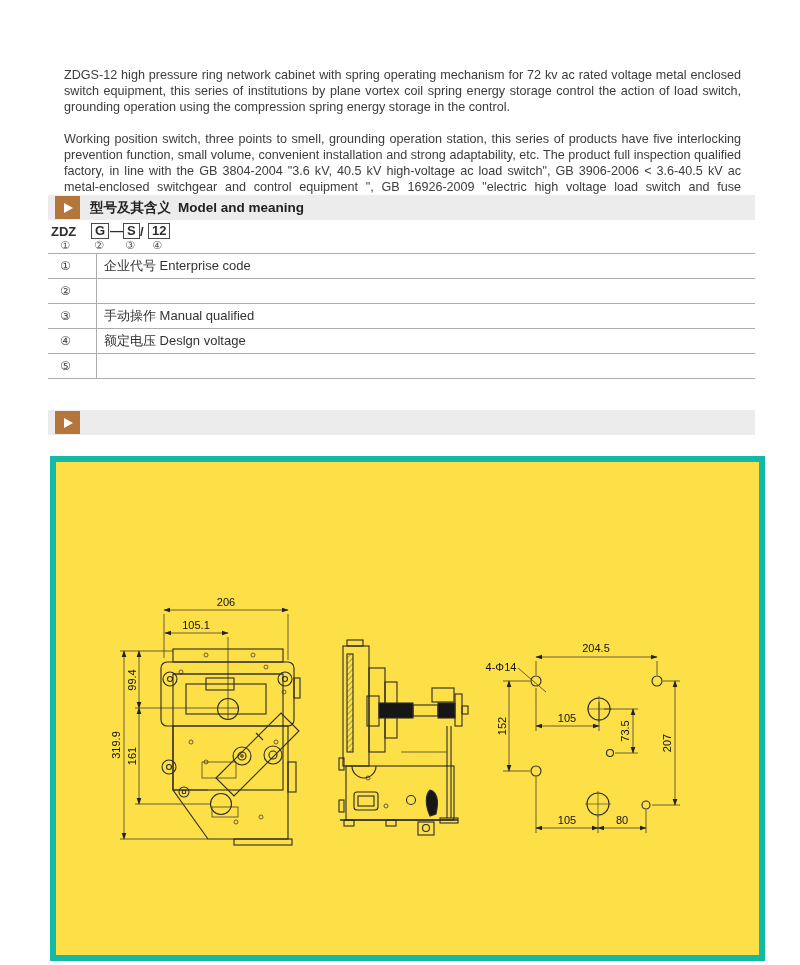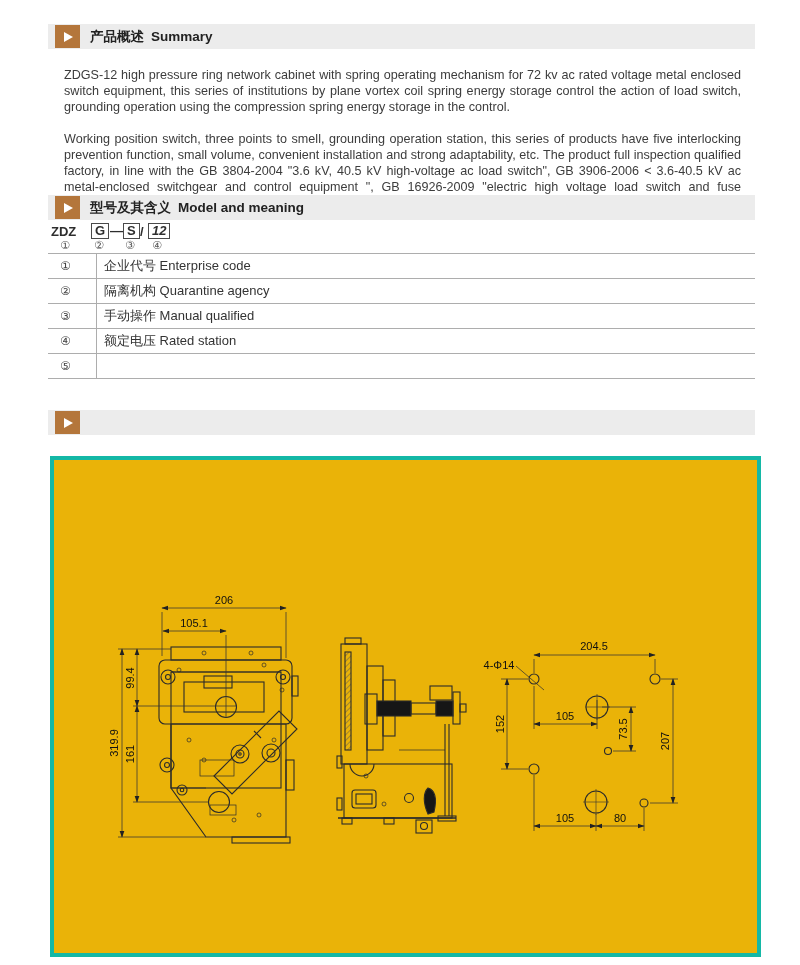--- a/index.html
+++ b/index.html
@@ -27,78 +27,69 @@
   .m-mark{position:absolute;font-size:11px;color:#555;font-weight:normal;}
 
   
   .m-table{position:absolute;left:48px;top:253px;width:707px;border-top:1px solid #adadad;}
   .t-row{display:flex;height:24px;border-bottom:1px solid #adadad;align-items:center;}
   .t-no{width:49px;align-self:stretch;display:flex;align-items:center;box-sizing:border-box;
         padding-left:12px;border-right:1px solid #adadad;font-size:12px;color:#444;}
   .t-desc{padding-left:7px;font-size:13px;color:#333;text-align:center;}
 
   
-  .draw-box{position:absolute;left:50px;top:456px;width:703px;height:493px;border:4px solid #14b8a6;background:#eab308;}
+  .draw-box{position:absolute;left:50px;top:456px;width:703px;height:493px;border:6px solid #14b8a6;background:#fde047;}
   svg text{font-family:"Liberation Sans","DejaVu Sans",sans-serif;}
 </style>
 </head>
 <body>
 
 <div class="page">
 
-  <div class="sec-header" style="top:24px;">
-    <span class="sec-icon">
-        <span class="play-tri"></span>
-      </span>
-    <span class="sec-title">
-      <span>产品概述</span><span class="en">Summary</span>
-    </span>
-  </div>
 
   <div class="summary">
     <p>ZDGS-12 high pressure ring network cabinet with spring operating mechanism for 72 kv ac rated voltage metal enclosed switch equipment, this series of institutions by plane vortex coil spring energy storage control the action of load switch, grounding operation using the compression spring energy storage in the control.</p>
     <p>Working position switch, three points to smell, grounding operation station, this series of products have five interlocking prevention function, small volume, convenient installation and strong adaptability, etc. The product full inspection qualified factory, in line with the GB 3804-2004 "3.6 kV, 40.5 kV high-voltage ac load switch", GB 3906-2006 &lt; 3.6-40.5 kV ac metal-enclosed switchgear and control equipment ", GB 16926-2009 "electric high voltage load switch and fuse combination" related requirements.</p>
   </div>
 
   <div class="sec-header" style="top:195px;text-align:center;">
     <span class="sec-icon">
         <span class="play-tri"></span>
       </span>
     <span class="sec-title">
       <span>型号及其含义</span><span class="en">Model and meaning</span>
     </span>
   </div>
 
   <span class="m-tok" style="left:51px;top:224px;">ZDZ</span>
   <span class="m-tok m-box" style="left:91px;top:223px;">G</span>
   <span class="m-tok" style="left:110px;top:223px;">—</span>
   <span class="m-tok m-box" style="left:123px;top:223px;">S</span>
   <span class="m-tok" style="left:140px;top:224px;">/</span>
-  <span class="m-tok m-box" style="left:148px;top:223px;font-style:italic;">12</span>
+  <span class="m-tok m-box" style="left:148px;top:223px;">12</span>
   <span class="m-mark" style="left:60px;top:239px;">①</span>
   <span class="m-mark" style="left:94px;top:239px;">②</span>
   <span class="m-mark" style="left:125px;top:239px;">③</span>
   <span class="m-mark" style="left:152px;top:239px;">④</span>
 
   <div class="m-table">
     <div class="t-row">
       <span class="t-no">①</span>
       <span class="t-desc">企业代号 Enterprise code</span>
     </div>
     <div class="t-row">
       <span class="t-no">②</span>
-      <span class="t-desc">隔离机构 Quarantine agency</span>
     </div>
     <div class="t-row">
       <span class="t-no">③</span>
       <span class="t-desc">手动操作 Manual qualified</span>
     </div>
     <div class="t-row">
       <span class="t-no">④</span>
-      <span class="t-desc">额定电压 Rated station</span>
+      <span class="t-desc">额定电压 Deslgn voltage</span>
     </div>
     <div class="t-row">
       <span class="t-no">⑤</span>
     </div>
   </div>
 
   <div class="sec-header" style="top:410px;">
     <span class="sec-icon">
         <span class="play-tri"></span>
       </span>

